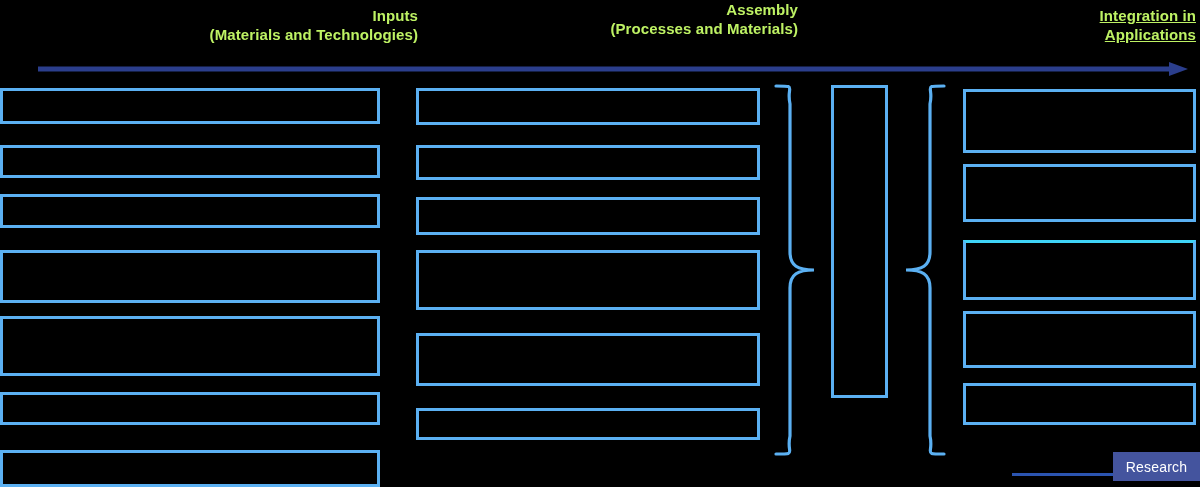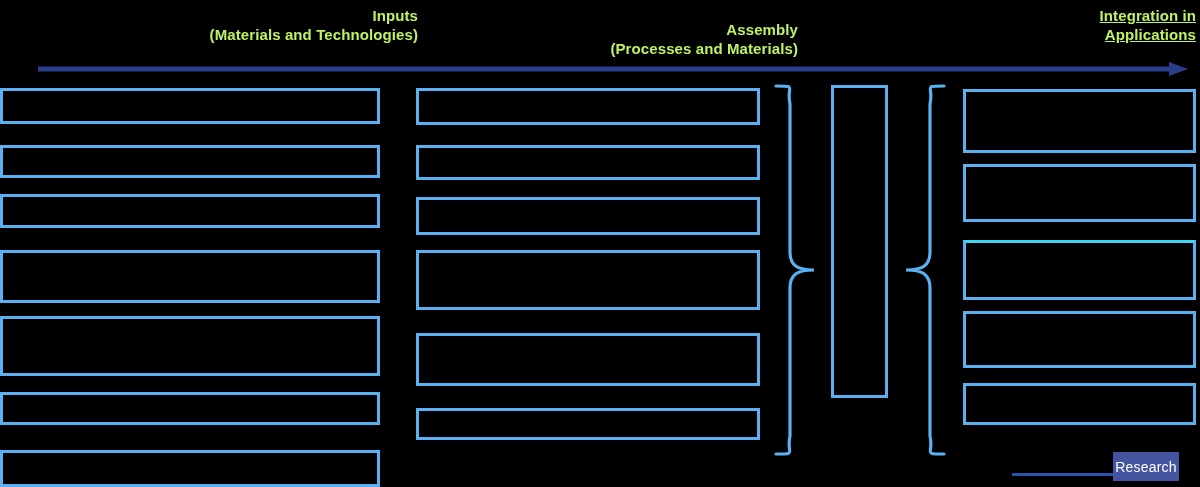--- a/index.html
+++ b/index.html
@@ -23,21 +23,21 @@
     position: absolute;
     text-align: right;
     color: #bef264;
     font-weight: bold;
     font-size: 15px;
     line-height: 19px;
     letter-spacing: 0.1px;
     white-space: pre-line;
   }
   #hdr-inputs      { left: 38px;  top: 6px;  width: 380px; }
-  #hdr-assembly    { left: 418px; top: 20px;  width: 380px; }
+  #hdr-assembly    { left: 418px; top: 0;  width: 380px; }
   #hdr-integration { left: 963px; top: 6px;  width: 233px; text-decoration: underline; }
 
   
   #flow-arrow {
     position: absolute;
     left: 38px;
     top: 62px;
     width: 1150px;
     height: 14px;
   }
@@ -70,21 +70,21 @@
     left: 1012px;
     top: 473px;
     width: 106px;
     height: 3px;
     background: #2b54b0;
   }
   #research-badge {
     position: absolute;
     left: 1113px;
     top: 452px;
-    width: 66px;
+    width: 87px;
     height: 29px;
     background: #44549e;
     color: #ffffff;
     font-size: 14px;
     display: flex;
     align-items: center;
     justify-content: center;
     letter-spacing: 0.2px;
   }
 </style>

